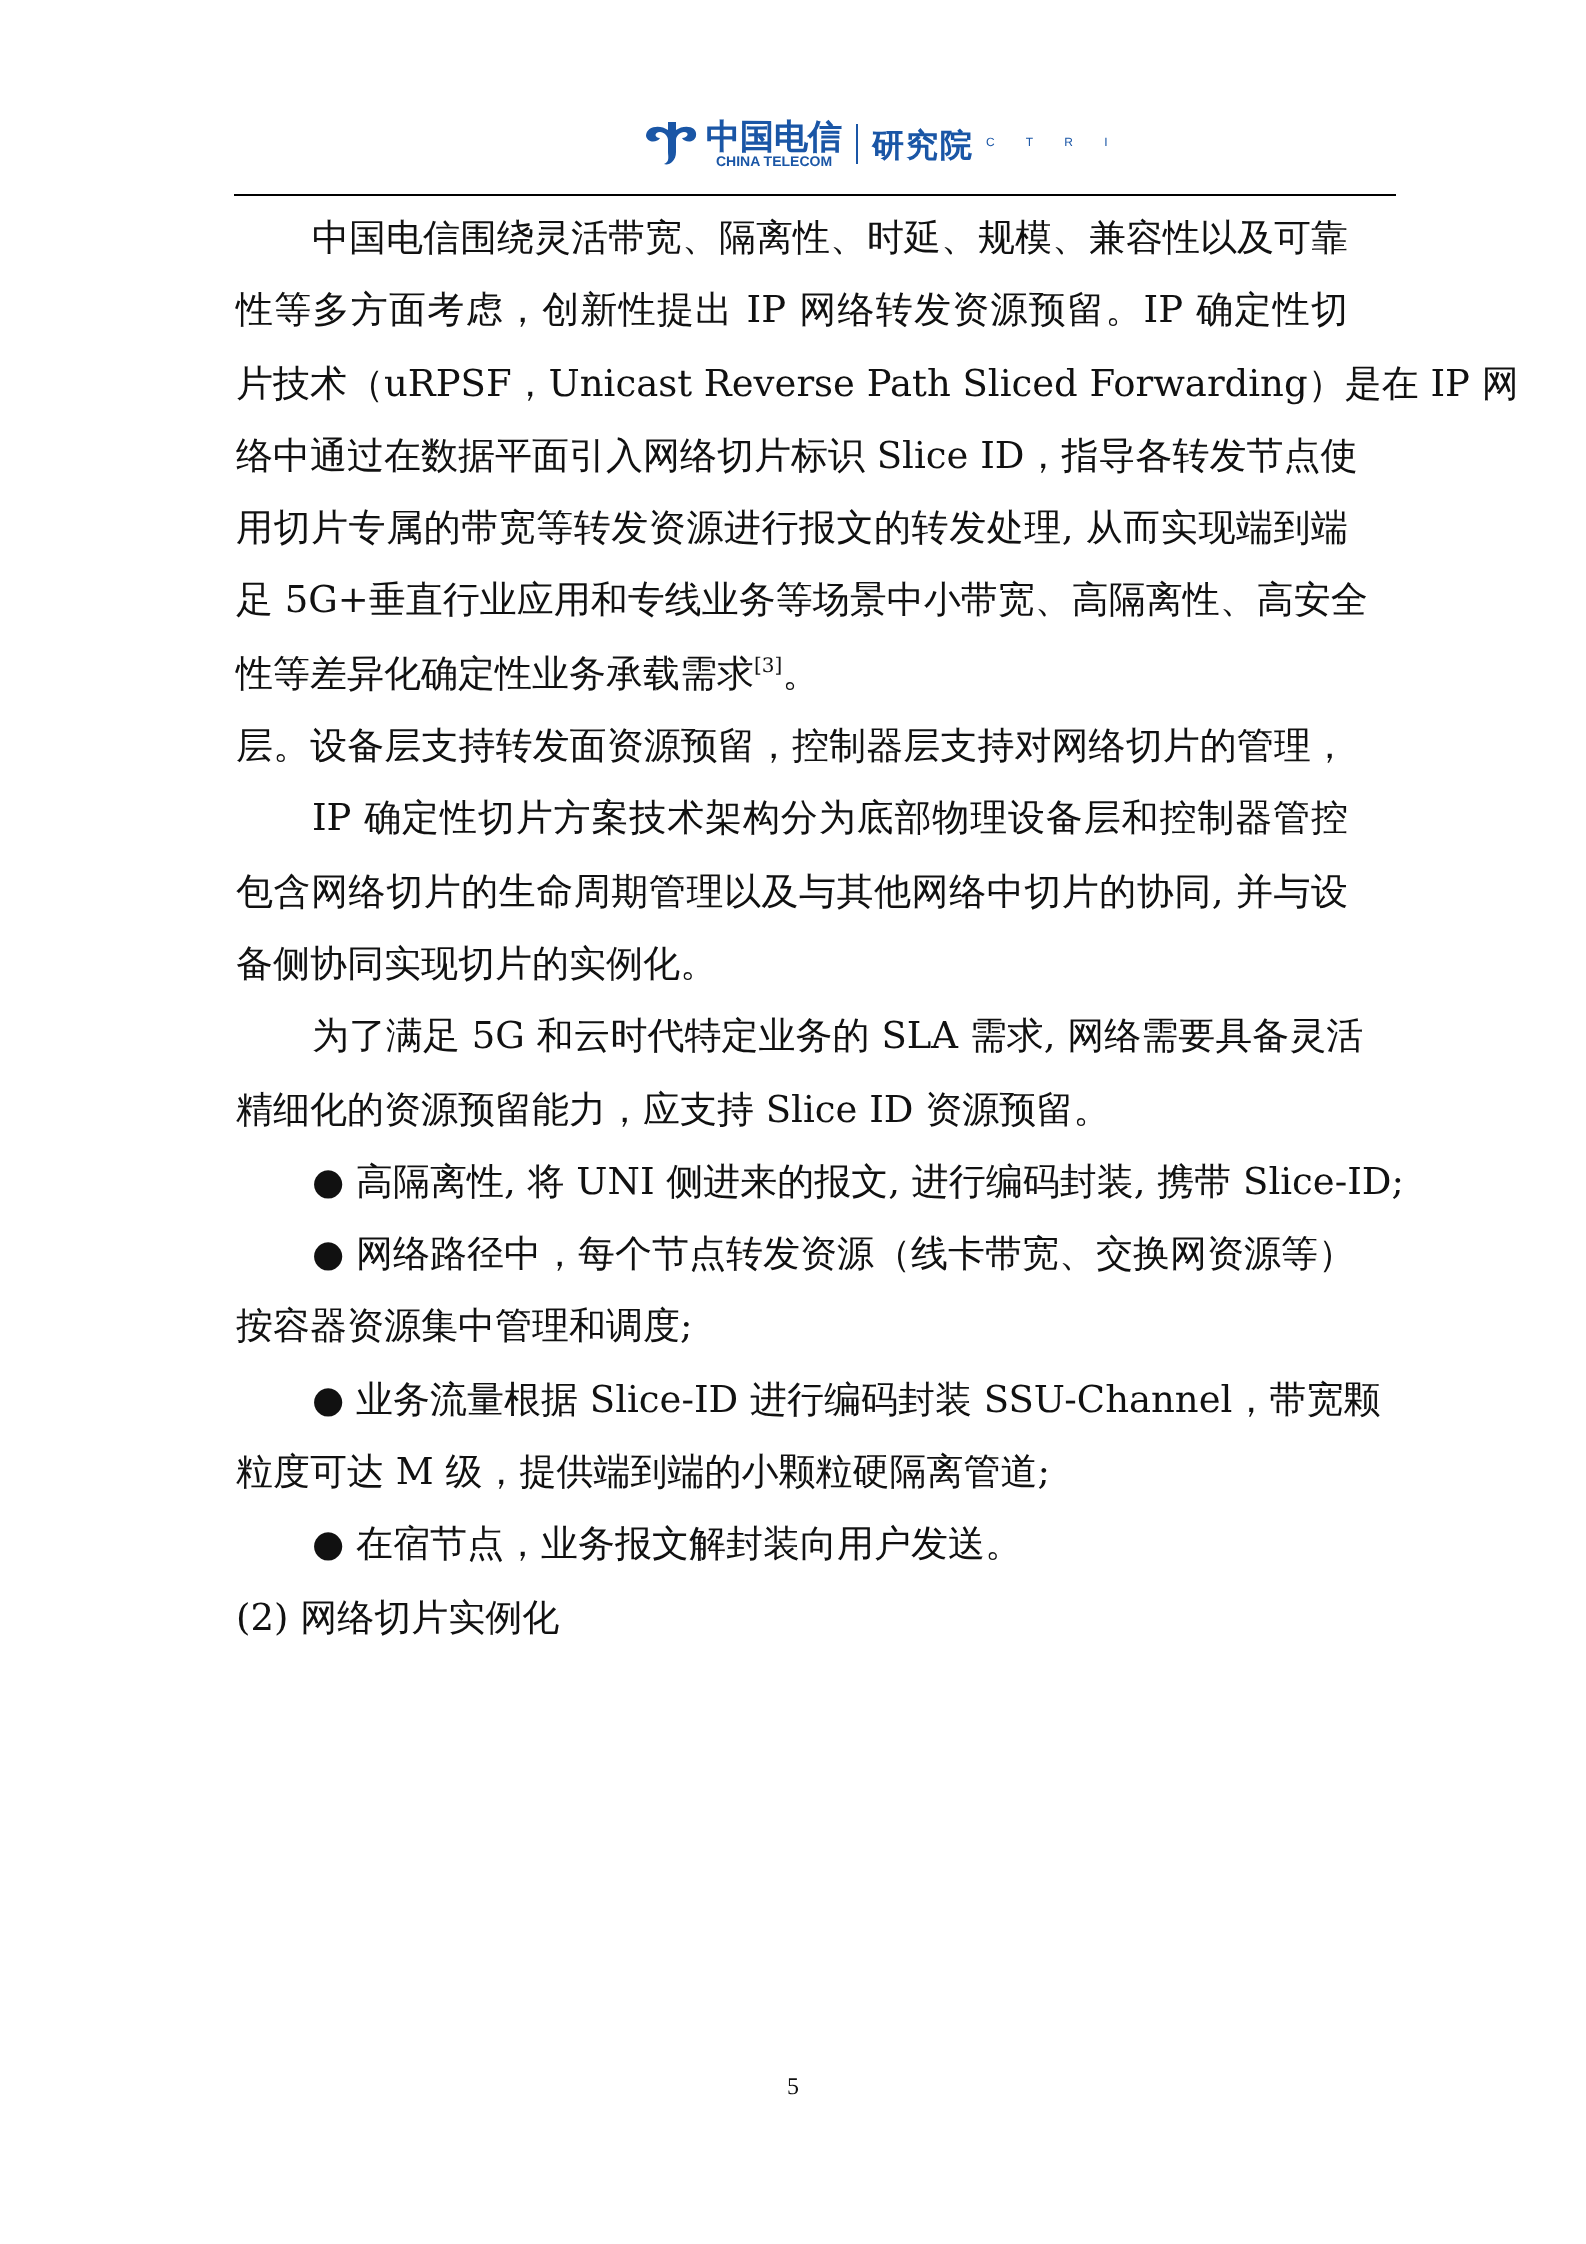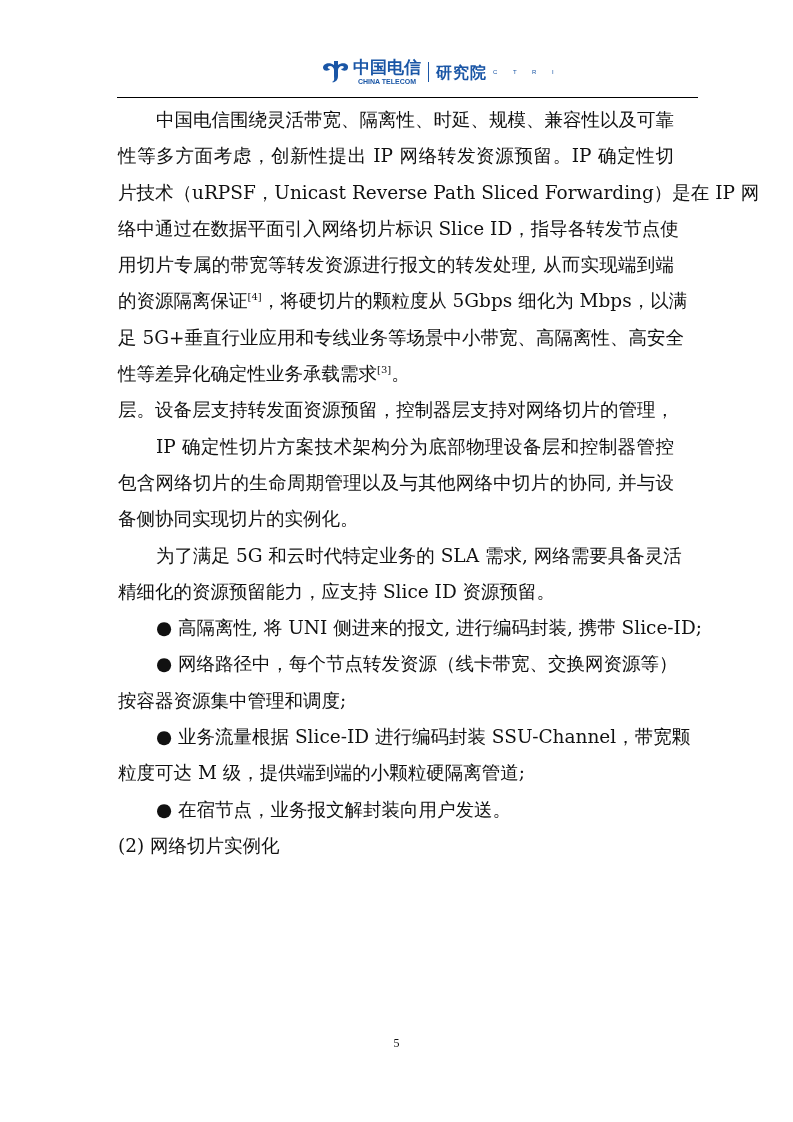--- a/index.html
+++ b/index.html
@@ -2,21 +2,21 @@
 <html><head>
 <meta charset="utf-8">
 <style>
   html, body { margin: 0; padding: 0; background: #ffffff; }
   body { width: 793px; height: 1122px; position: relative; overflow: hidden;
          font-family: "DejaVu Serif", "Liberation Serif", serif; color: #111; }
   .header { position: absolute; top: 56px; left: 0; width: 793px; height: 32px; }
   .logo { position: absolute; left: 320px; top: 0; height: 32px; display: flex; align-items: center; }
   .logo-mark { width: 30px; height: 26px; color: #1a56a6; }
   .logo-cn-block { display: flex; flex-direction: column; align-items: center; margin-left: 3px; }
-  .logo-cn { font-family: Liberation Mono, monospace; font-weight: bold; font-size: 17px; color: #1a56a6; letter-spacing: 0px; line-height: 19px; }
+  .logo-cn { font-family: Liberation Serif, serif; font-weight: bold; font-size: 17px; color: #1a56a6; letter-spacing: 0px; line-height: 19px; }
   .logo-en { font-family: "Liberation Sans", sans-serif; font-weight: bold; font-size: 7px; color: #1a56a6; line-height: 8px; }
   .logo-sep { width: 1px; height: 20px; background: #1a56a6; margin: 0 7px; }
   .logo-ctri-block { display: flex; flex-direction: row; align-items: center; }
   .logo-inst { font-family: "DejaVu Sans", sans-serif; font-weight: bold; font-size: 16px; color: #1a56a6; line-height: 19px; letter-spacing: 1px; }
   .logo-ctri { font-family: "Liberation Sans", sans-serif; font-size: 6px; color: #1a56a6; letter-spacing: 7px; line-height: 8px; padding-left: 6px; }
   .header-rule { position: absolute; top: 97px; left: 117px; width: 581px; height: 0; border-top: 1.5px solid #000; }
 
   .content { position: absolute; top: 102px; left: 118px; width: 556px; }
   .line { font-size: 18.5px; line-height: 36.3px; white-space: nowrap; height: 36.3px;
           text-align: justify; text-align-last: justify; }
@@ -47,21 +47,20 @@
 </div>
 <div class="header-rule"></div>
 
 <div class="content">
   <div>
     <div class="line indent">中国电信围绕灵活带宽、隔离性、时延、规模、兼容性以及可靠</div>
     <div class="line">性等多方面考虑，创新性提出 IP 网络转发资源预留。IP 确定性切</div>
     <div class="line">片技术（uRPSF，Unicast Reverse Path Sliced Forwarding）是在 IP 网</div>
     <div class="line">络中通过在数据平面引入网络切片标识 Slice ID，指导各转发节点使</div>
     <div class="line">用切片专属的带宽等转发资源进行报文的转发处理, 从而实现端到端</div>
-    <div class="line"><span>的资源隔离保证</span><sup>[4]</sup><span>，将硬切片的颗粒度从 5Gbps 细化为 Mbps，以满</span></div>
     <div class="line">足 5G+垂直行业应用和专线业务等场景中小带宽、高隔离性、高安全</div>
     <div class="line last"><span>性等差异化确定性业务承载需求</span><sup>[3]</sup><span>。</span></div>
   </div>
 
   <div>
     <div class="line">层。设备层支持转发面资源预留，控制器层支持对网络切片的管理，</div>
     <div class="line indent">IP 确定性切片方案技术架构分为底部物理设备层和控制器管控</div>
     <div class="line">包含网络切片的生命周期管理以及与其他网络中切片的协同, 并与设</div>
     <div class="line last">备侧协同实现切片的实例化。</div>
   </div>

